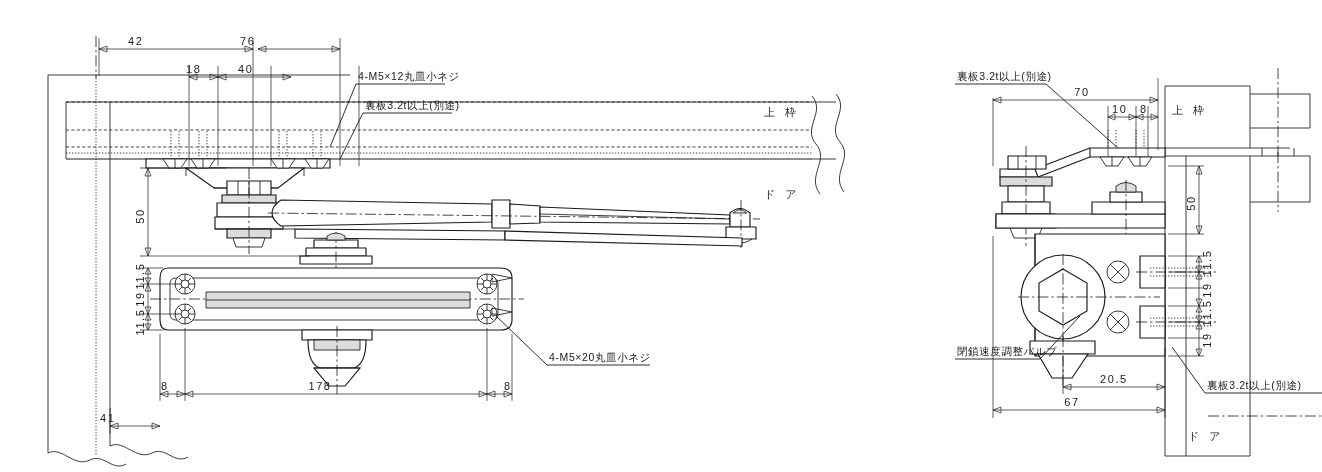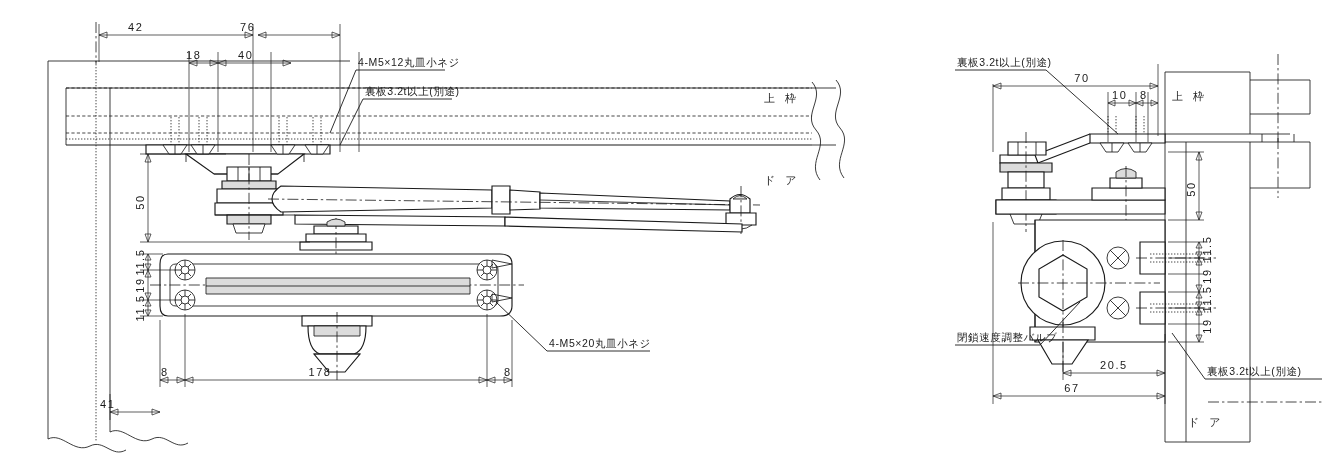--- a/index.html
+++ b/index.html
@@ -4,21 +4,21 @@
 <title>Door Closer Installation Drawing</title>
 <style>
   html,body{margin:0;padding:0;background:#ffffff;}
   body{
     width:1322px;height:472px;
     font-family:"Liberation Sans","DejaVu Sans",sans-serif;
     color:#1a1a1a;
     overflow:hidden;
     position:relative;
   }
-  #drawing-root{position:absolute;left:0;top:2px;width:1322px;height:360px;}
+  #drawing-root{position:absolute;left:0;top:16px;width:1322px;height:360px;}
   svg{display:block;}
   .ln{stroke:#1a1a1a;fill:none;}
   .thin{stroke-width:0.85;}
   .med{stroke-width:1.15;}
   .hid{stroke:#1a1a1a;fill:none;stroke-width:0.8;stroke-dasharray:3.2 2.2;}
   .dot{stroke:#1a1a1a;fill:none;stroke-width:0.8;stroke-dasharray:1.4 1.6;}
   .cl{stroke:#1a1a1a;fill:none;stroke-width:0.8;stroke-dasharray:11 3 2.4 3;}
   .dim{stroke:#1a1a1a;fill:none;stroke-width:0.7;}
   .lead{stroke:#1a1a1a;fill:none;stroke-width:0.9;}
   .fillw{fill:#ffffff;}

